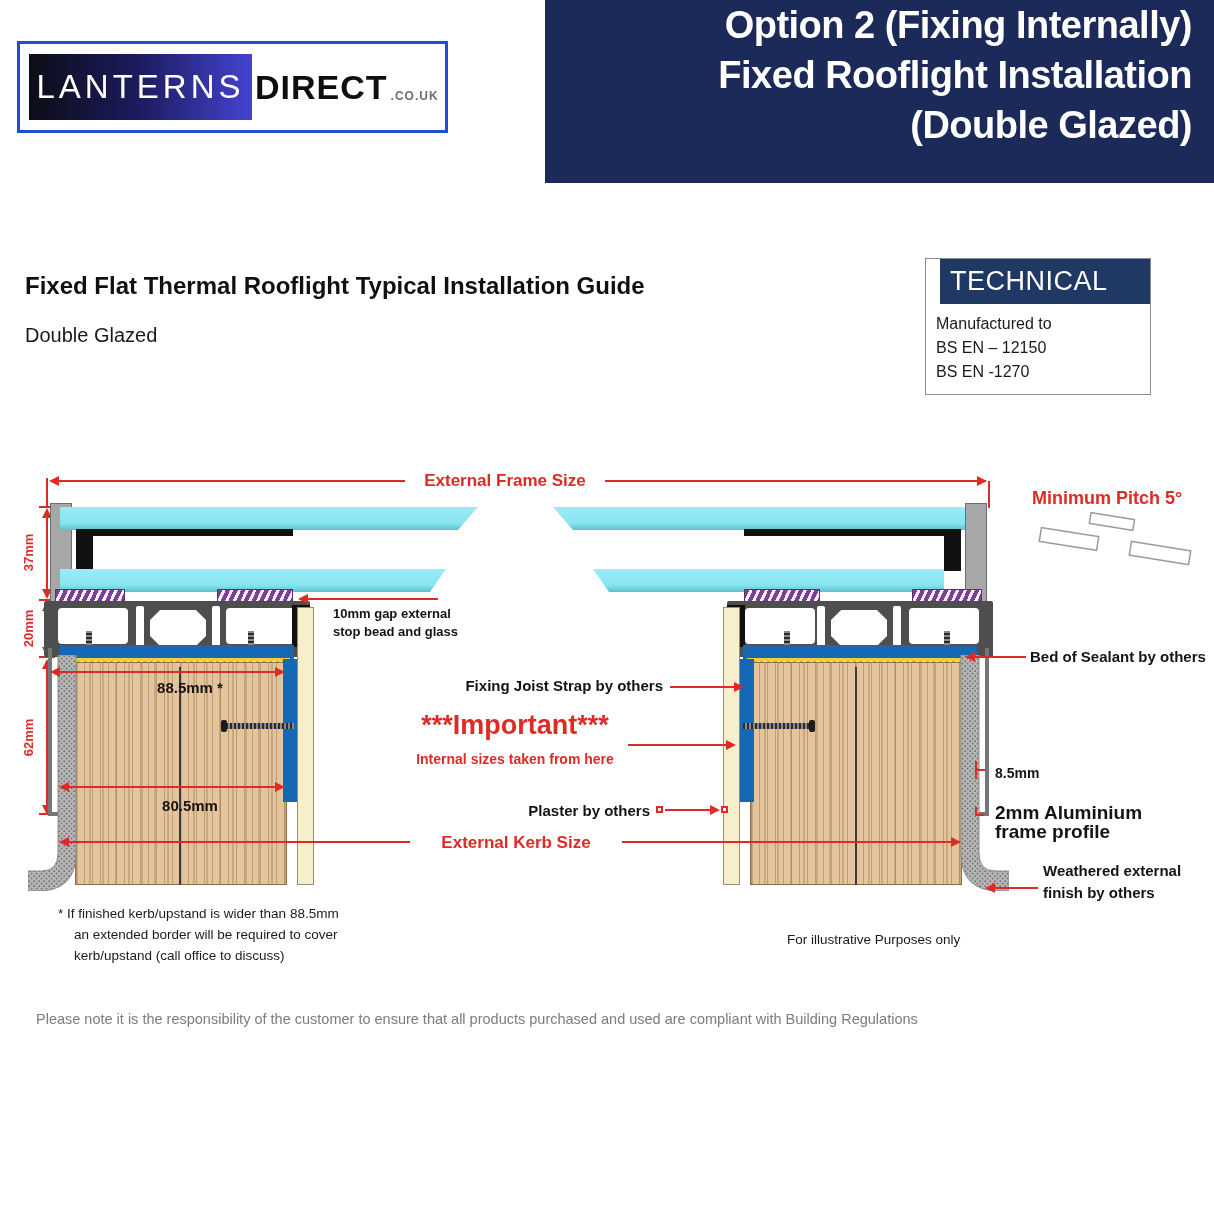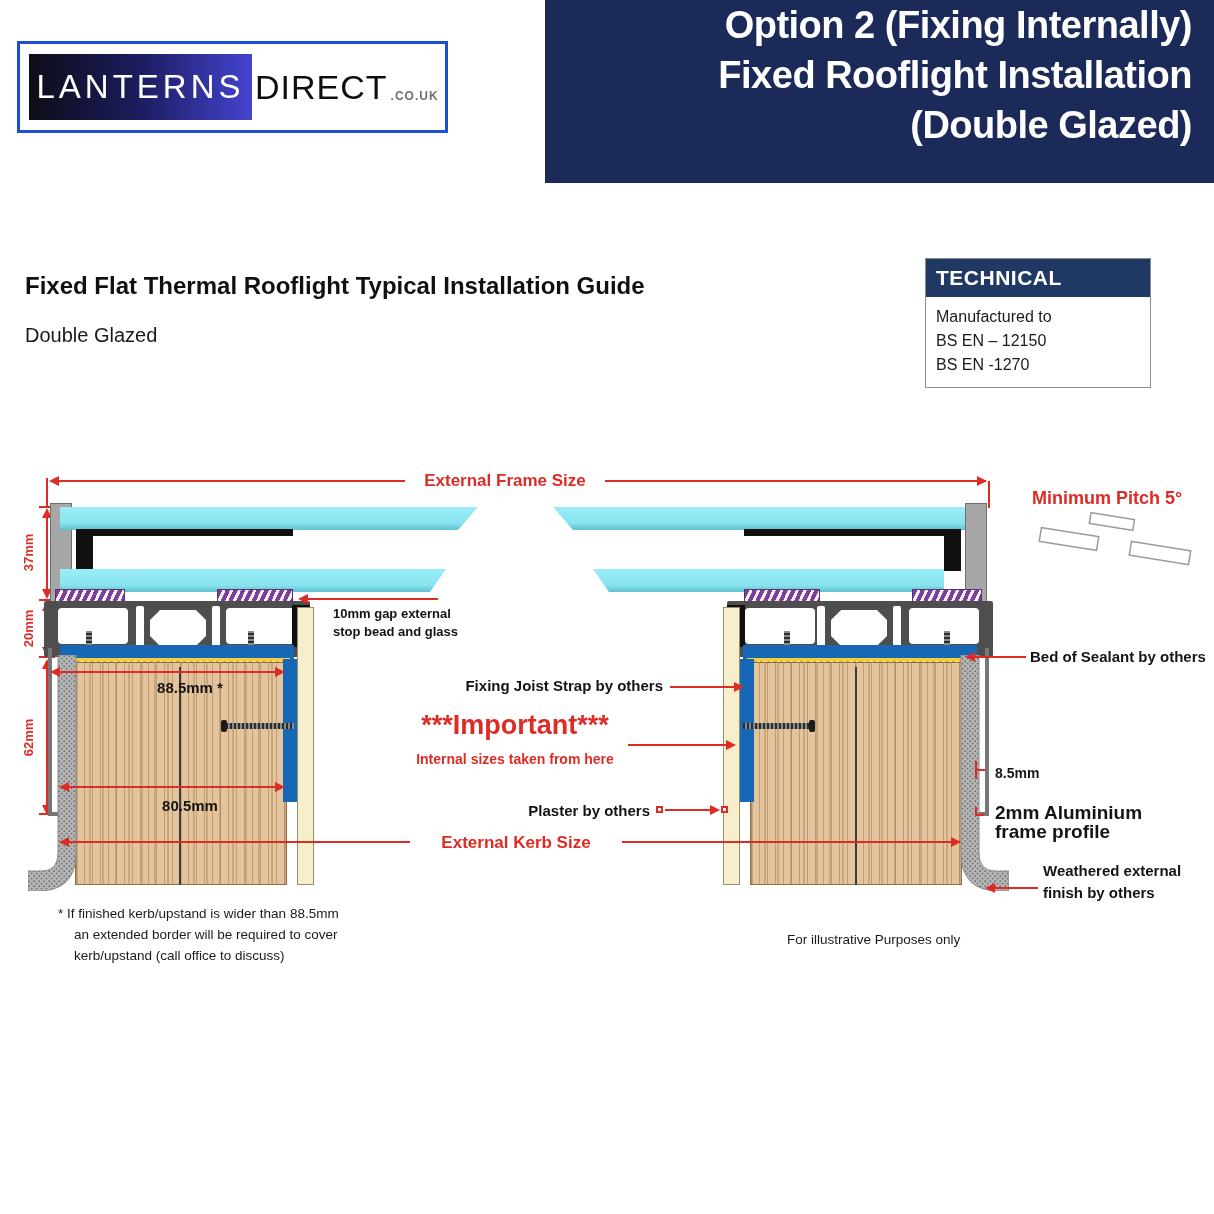--- a/index.html
+++ b/index.html
@@ -6,35 +6,35 @@
   .page{position:relative;width:1214px;height:1214px;background:#fff;overflow:hidden;
         font-family:"Liberation Sans",sans-serif;color:#111;}
   .abs{position:absolute;}
 
   
   .logo{left:17px;top:41px;width:431px;height:92px;border:3px solid #1d4ed8;background:#fff;
         display:flex;align-items:center;padding-left:9px;box-sizing:border-box;}
   .logo-blue{width:223px;height:66px;background:linear-gradient(90deg,#0d0d18 0%,#1c1c60 50%,#4444d0 100%);
         display:flex;align-items:center;justify-content:center;}
   .logo-blue span{color:#fff;font-size:33px;font-weight:400;letter-spacing:4px;}
-  .logo-direct{font-size:34px;font-weight:400;color:#0e0e0e;margin-left:3px;letter-spacing:1px;}
+  .logo-direct{font-size:34px;font-weight:700;color:#0e0e0e;margin-left:3px;letter-spacing:1px;}
   .logo-suffix{font-size:12px;font-weight:700;color:#6f6f6f;margin-left:3px;margin-top:18px;letter-spacing:1px;}
 
   
   .banner{left:545px;top:0;width:669px;height:183px;background:#1c2a59;color:#fff;
           text-align:right;padding:0 22px 0 0;box-sizing:border-box;}
   .banner div{font-size:38px;font-weight:700;line-height:50px;letter-spacing:-0.5px;}
 
   .title{left:25px;top:272px;font-size:24px;font-weight:700;color:#101010;}
   .subtitle{left:25px;top:324px;font-size:20px;color:#1a1a1a;}
 
   
   .tech{left:925px;top:258px;width:224px;border:1px solid #8d8d8d;background:#fff;}
-  .tech-head{background:#1f3864;color:#fff;font-size:21px;font-weight:700;
-             padding:7px 0 7px 10px;letter-spacing:0.5px;}
+  .tech-head{background:#1f3864;color:#fff;font-size:27px;font-weight:400;
+             padding:7px 0 7px 10px;letter-spacing:0.5px;margin-left:14px;}
   .tech-body{padding:8px 10px 10px 10px;font-size:16px;line-height:24px;color:#1a1a1a;}
 
   
   .diagram{left:0;top:455px;width:1214px;height:545px;}
   .hline{position:absolute;height:2px;background:#dd2b26;}
   .vline{position:absolute;width:2px;background:#dd2b26;}
   .tick{position:absolute;height:2px;width:16px;background:#dd2b26;}
   .ar{position:absolute;width:0;height:0;border:5px solid transparent;}
   .ar.l{border-right:10px solid #dd2b26;border-left:0;}
   .ar.r{border-left:10px solid #dd2b26;border-right:0;}
@@ -278,14 +278,15 @@
     <div class="hline" style="left:992px;top:432px;width:46px;"></div>
     <div class="ar l" style="left:985px;top:428px;"></div>
   </div>
 
   <div class="note" style="left:58px;top:903px;">
     <div>* If finished kerb/upstand is wider than 88.5mm</div>
     <div style="padding-left:16px;">an extended border will be required to cover</div>
     <div style="padding-left:16px;">kerb/upstand (call office to discuss)</div>
   </div>
   <div class="note" style="left:787px;top:929px;">For illustrative Purposes only</div>
+  <div class="gray-note" style="left:36px;top:1011px;">Please note it is the responsibility of the customer to ensure that all products purchased and used are compliant with Building Regulations</div>
 
 </div>
 
 </body></html>

